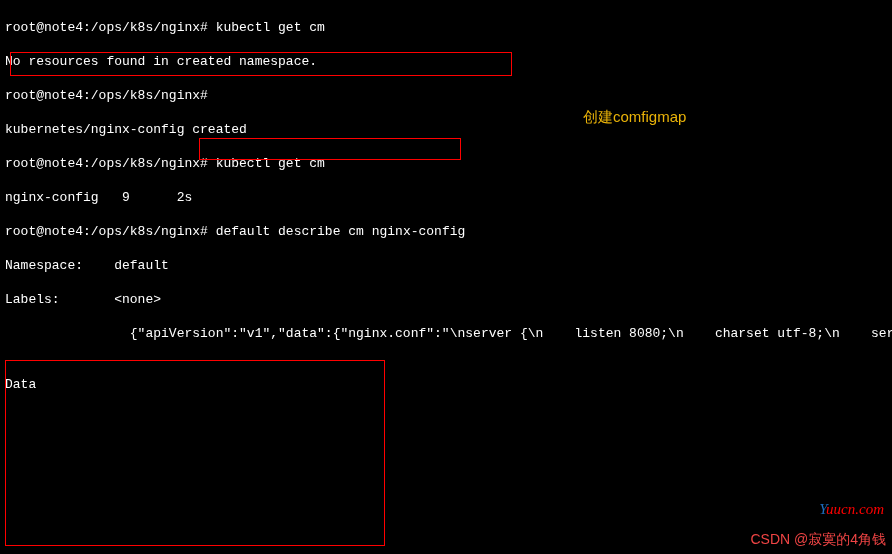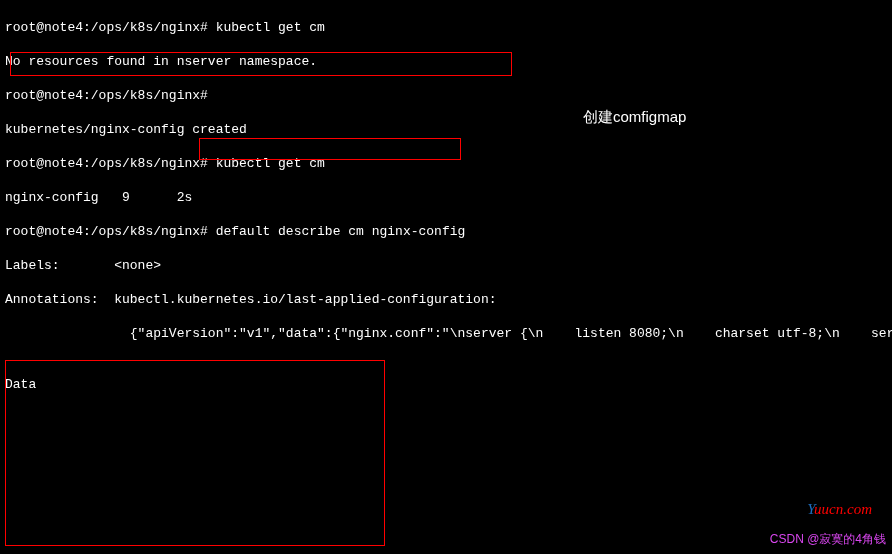--- a/index.html
+++ b/index.html
@@ -48,57 +48,57 @@
     top: 360px;
     width: 378px;
     height: 184px;
     pointer-events: none;
     z-index: 1;
   }
   .red-label {
     position: absolute;
     left: 583px;
     top: 108px;
-    color: #ffffff;
+    color: #eab308;
     font-family: "Microsoft YaHei", sans-serif;
     font-size: 15px;
     white-space: nowrap;
   }
   .wm1 {
     position: absolute;
-    right: 20px;
+    right: 8px;
     bottom: 36px;
     color: #ff0000;
     font-family: Georgia, serif;
     font-style: italic;
     font-size: 15px;
   }
   .wm1 .y { color: #1e6fc0; }
   .wm2 {
     position: absolute;
     right: 6px;
     bottom: 6px;
-    color: #d946ef;
+    color: #ef4444;
     font-family: "Microsoft YaHei", sans-serif;
-    font-size: 12px;
+    font-size: 14px;
   }
 </style>
 </head>
 <body>
 
 <div class="terminal">
 <div class="line"><span>root@note4:/ops/k8s/nginx#</span><span> kubectl get cm</span></div>
-<div class="line">No resources found in nserver namespace.</div>
+<div class="line">No resources found in created namespace.</div>
 <div class="line"><span>root@note4:/ops/k8s/nginx#</span><span></span></div>
 <div class="line">kubernetes/nginx-config created</div>
 <div class="line"><span>root@note4:/ops/k8s/nginx#</span><span> kubectl get cm</span></div>
 <div class="line">nginx-config   9      2s</div>
 <div class="line"><span>root@note4:/ops/k8s/nginx#</span><span> default describe cm nginx-config</span></div>
+<div class="line">Namespace:    default</div>
 <div class="line">Labels:       &lt;none&gt;</div>
-<div class="line">Annotations:  kubectl.kubernetes.io/last-applied-configuration:</div>
 <div class="line">                {"apiVersion":"v1","data":{"nginx.conf":"\nserver {\n    listen 8080;\n    charset utf-8;\n    server_name  lo</div>
 <div class="line"></div>
 <div class="line">Data</div>
 
 
 
 <div class="line"></div>
 
 
 

